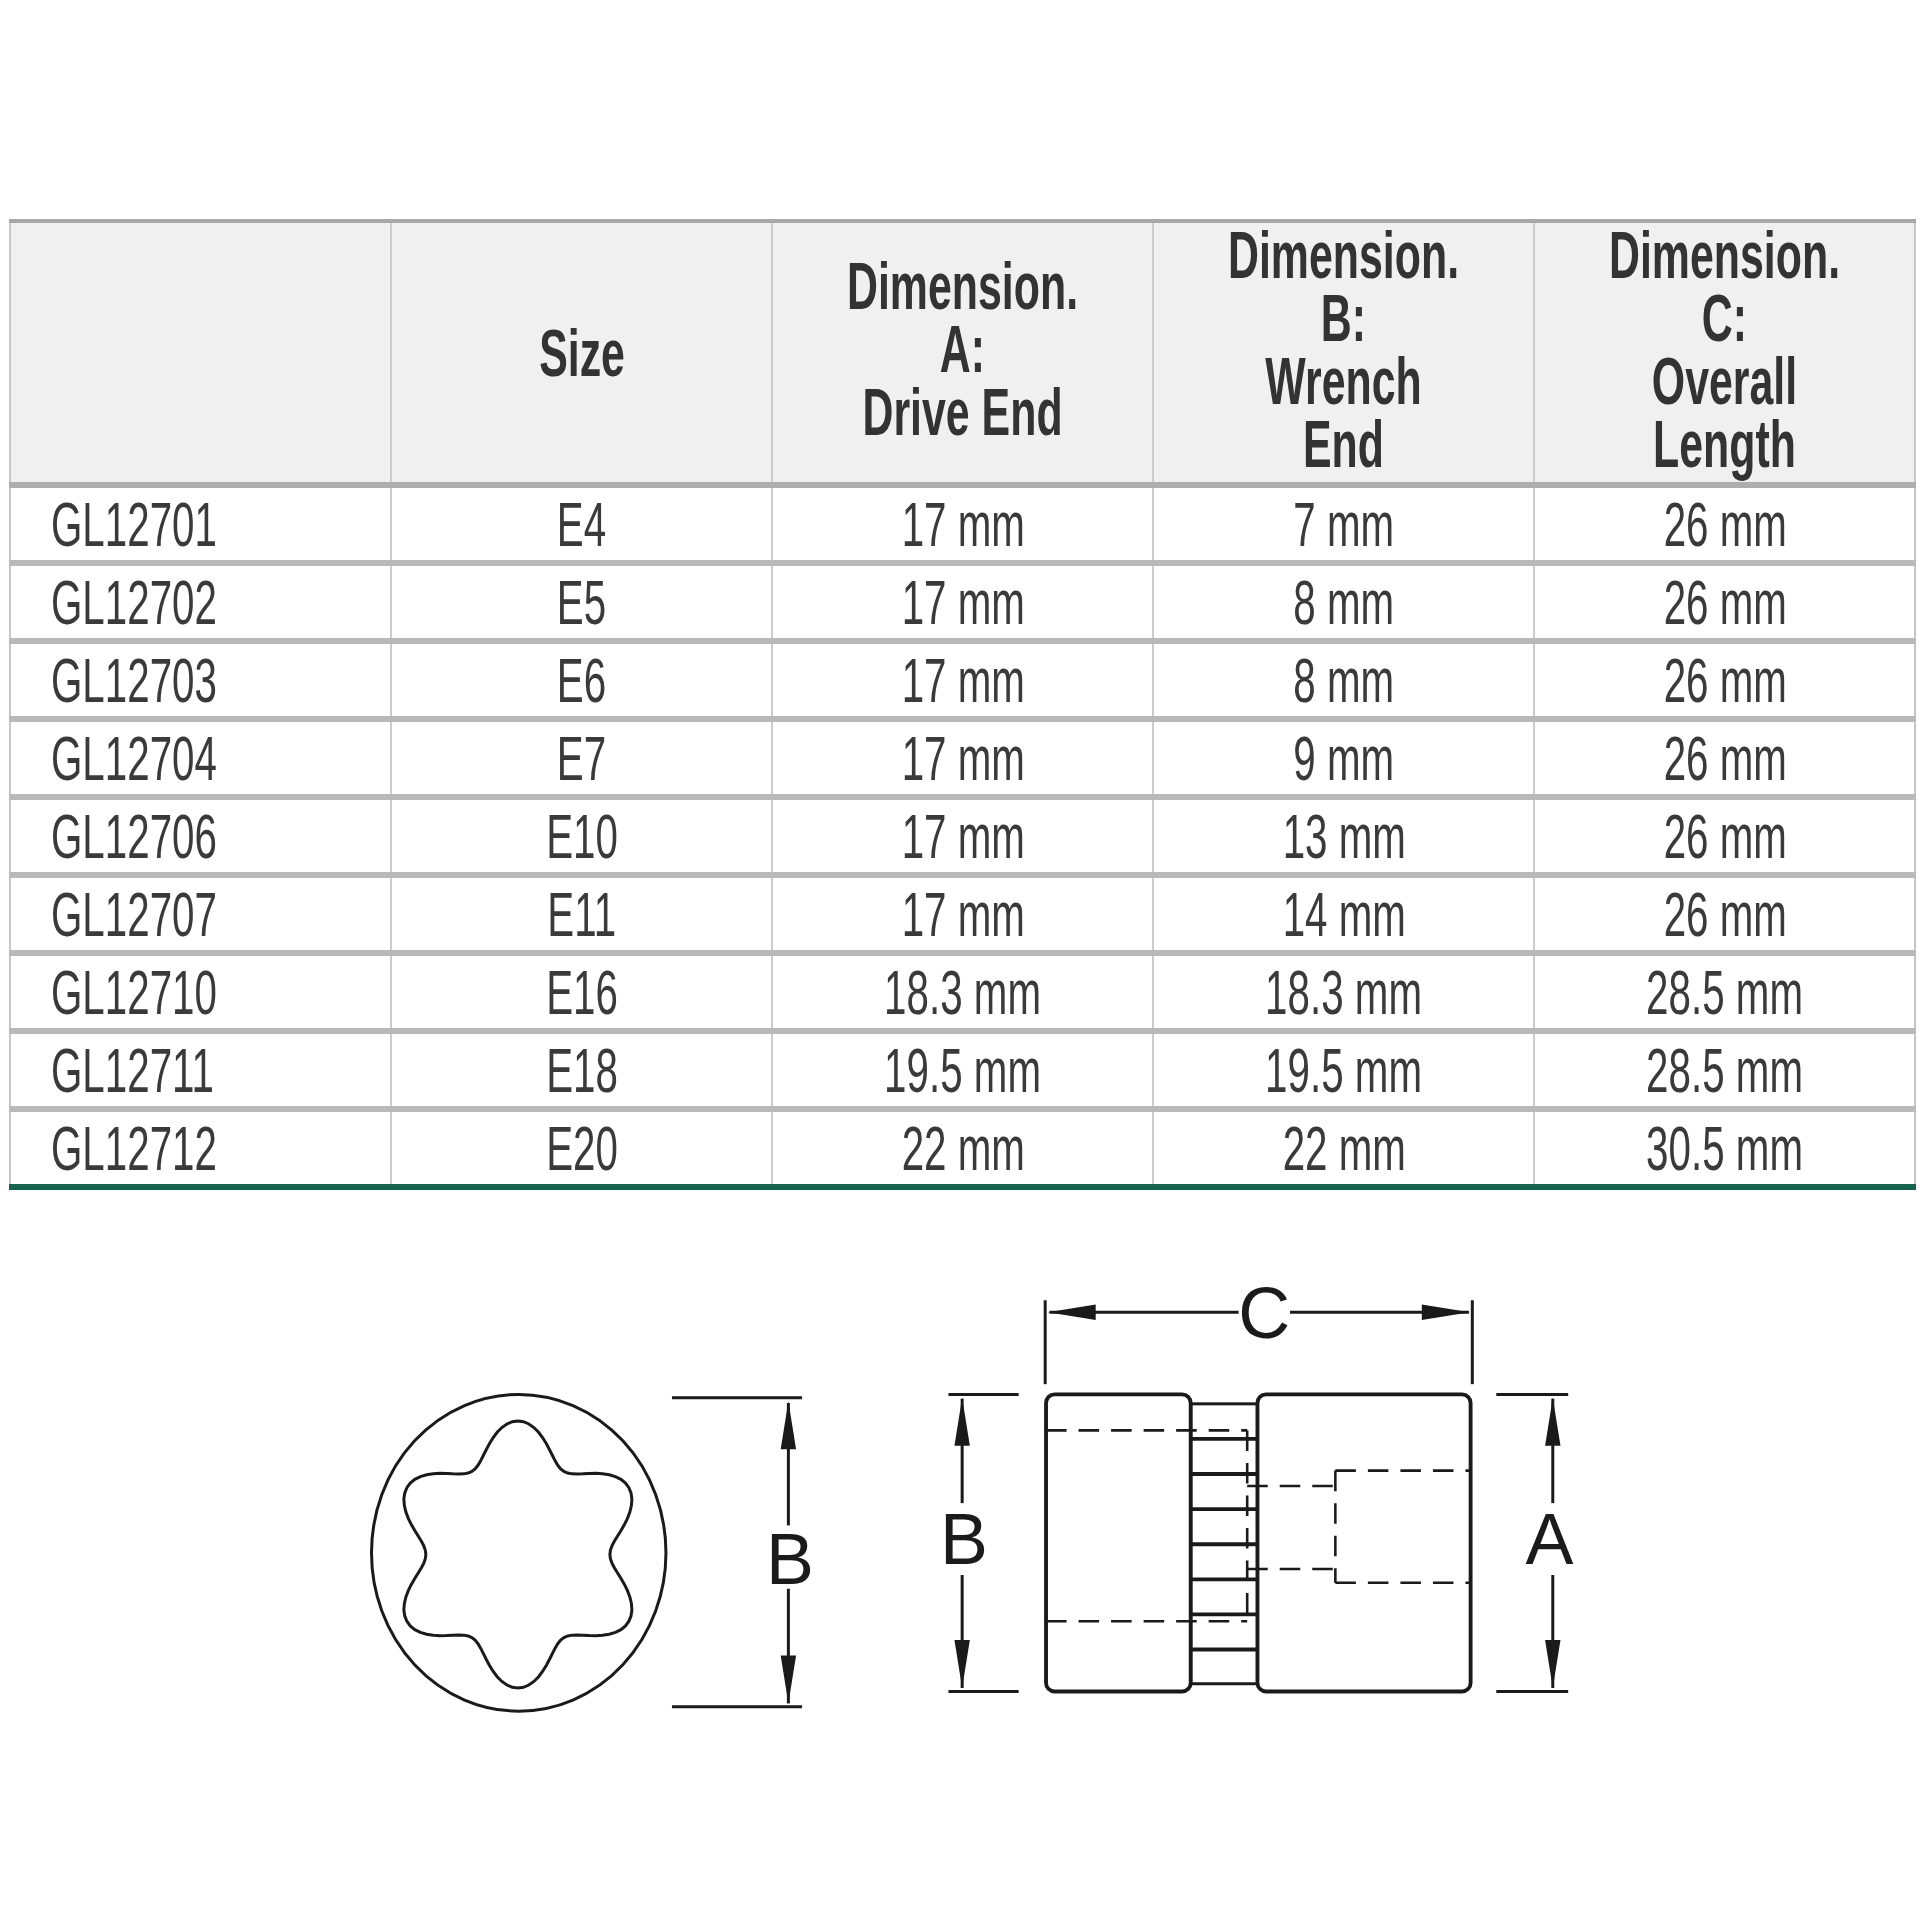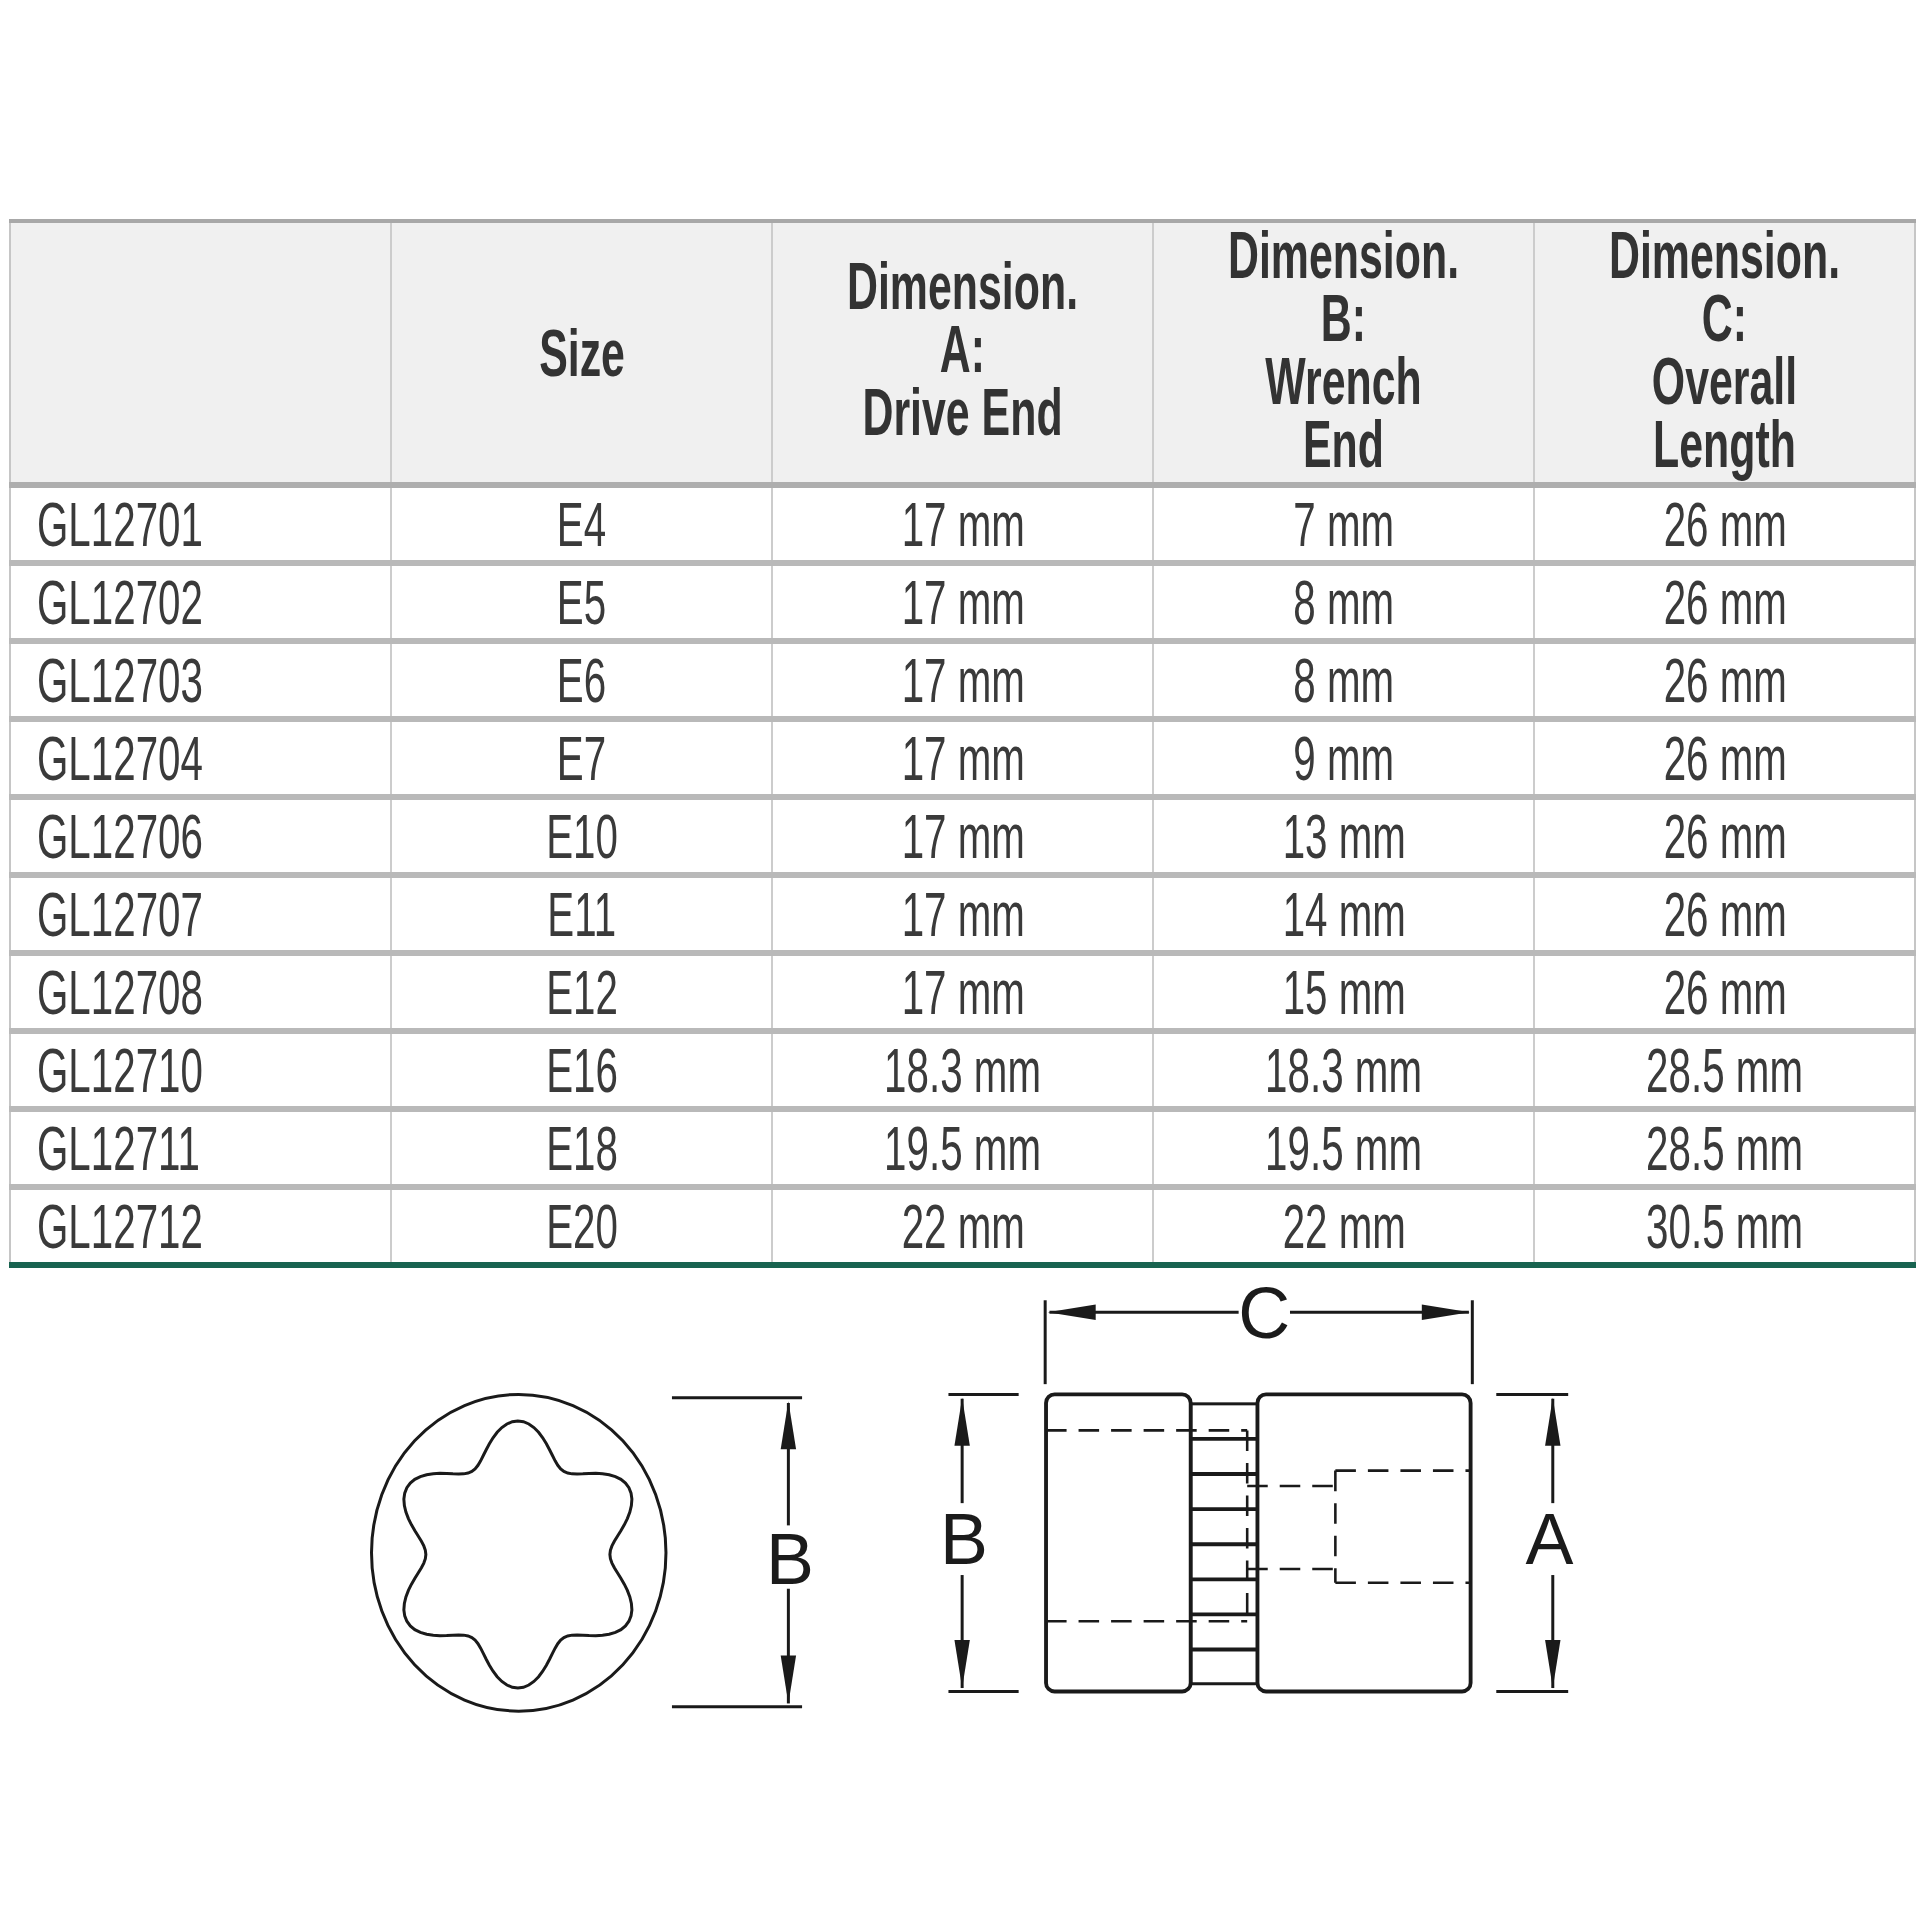--- a/index.html
+++ b/index.html
@@ -11,21 +11,21 @@
              border-collapse:collapse;table-layout:fixed;background:#ffffff;
              border-left:2.6px solid #c6c6c6;border-right:2.6px solid #c6c6c6;}
   table.spec thead tr{height:128px;background:#f0f0f0;
              border-top:4.3px solid #a8a8a8;border-bottom:6.8px solid #aeaeae;}
   table.spec tbody tr{height:70px;background:#ffffff;border-bottom:6px solid #b9b9b9;}
   table.spec tbody tr.last{border-bottom:6.8px solid #186350;margin-left:24px;}
   table.spec th,table.spec td{border-left:2.6px solid #cccccc;padding:0;vertical-align:middle;overflow:hidden;}
   table.spec th:first-child,table.spec td:first-child{border-left:none;}
   table.spec th{font-size:67px;font-weight:bold;color:#333333;text-align:center;}
   table.spec td{font-size:63px;font-weight:normal;color:#3a3a3a;text-align:center;}
-  table.spec td.part{text-align:left;padding-left:26px;}
+  table.spec td.part{text-align:left;padding-left:40px;}
   .cnd{display:inline-block;transform:scaleX(0.64);transform-origin:center center;
        white-space:pre-line;line-height:0.94em;}
   td.part .cnd{transform-origin:left center;}
 
   
   svg.diagram{position:absolute;left:0;top:0;width:1926px;height:1926px;}
   .ln{stroke:#1a1a1a;stroke-width:3.5;fill:none;stroke-linecap:butt;}
   .ln-thick{stroke:#1a1a1a;stroke-width:4.5;fill:none;}
   .dash{stroke:#1a1a1a;stroke-width:3;fill:none;stroke-dasharray:24 14;}
   .arrow{fill:#1a1a1a;stroke:none;}
@@ -83,27 +83,20 @@
         <td><span class="cnd">E10</span></td>
         <td><span class="cnd">17 mm</span></td>
         <td><span class="cnd">13 mm</span></td>
         <td><span class="cnd">26 mm</span></td>
       </tr>
       <tr>
         <td class="part"><span class="cnd">GL12707</span></td>
         <td><span class="cnd">E11</span></td>
         <td><span class="cnd">17 mm</span></td>
         <td><span class="cnd">14 mm</span></td>
-        <td><span class="cnd">26 mm</span></td>
-      </tr>
-      <tr>
-        <td class="part"><span class="cnd">GL12708</span></td>
-        <td><span class="cnd">E12</span></td>
-        <td><span class="cnd">17 mm</span></td>
-        <td><span class="cnd">15 mm</span></td>
         <td><span class="cnd">26 mm</span></td>
       </tr>
       <tr>
         <td class="part"><span class="cnd">GL12710</span></td>
         <td><span class="cnd">E16</span></td>
         <td><span class="cnd">18.3 mm</span></td>
         <td><span class="cnd">18.3 mm</span></td>
         <td><span class="cnd">28.5 mm</span></td>
       </tr>
       <tr>

